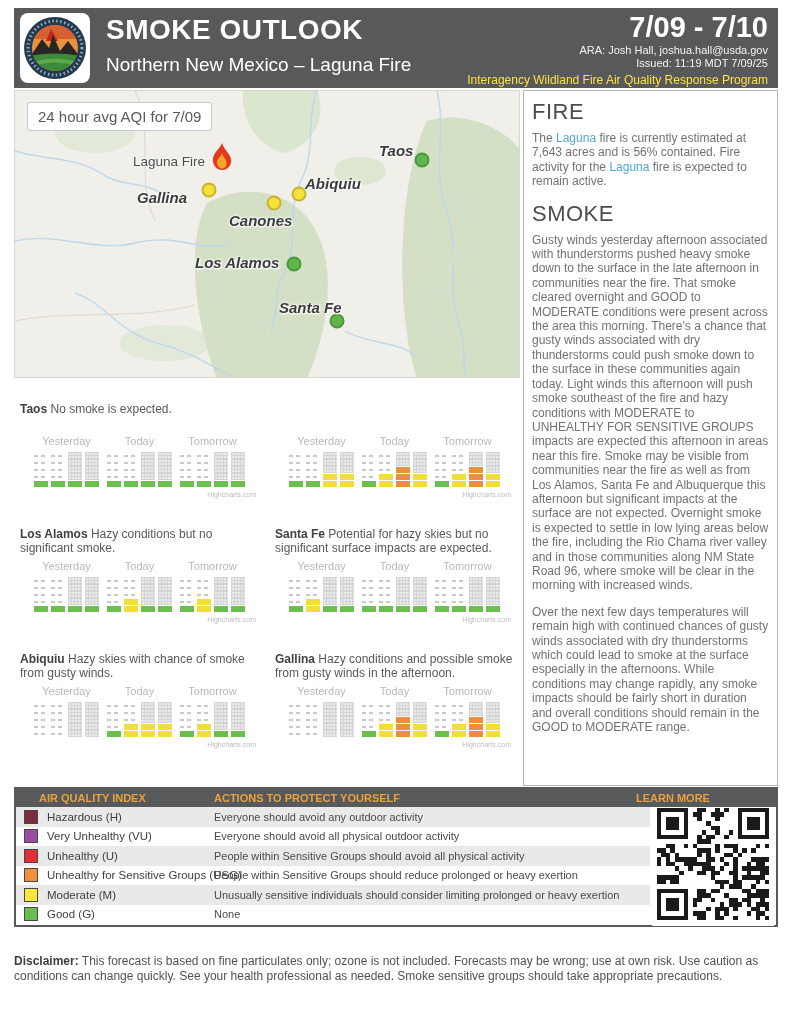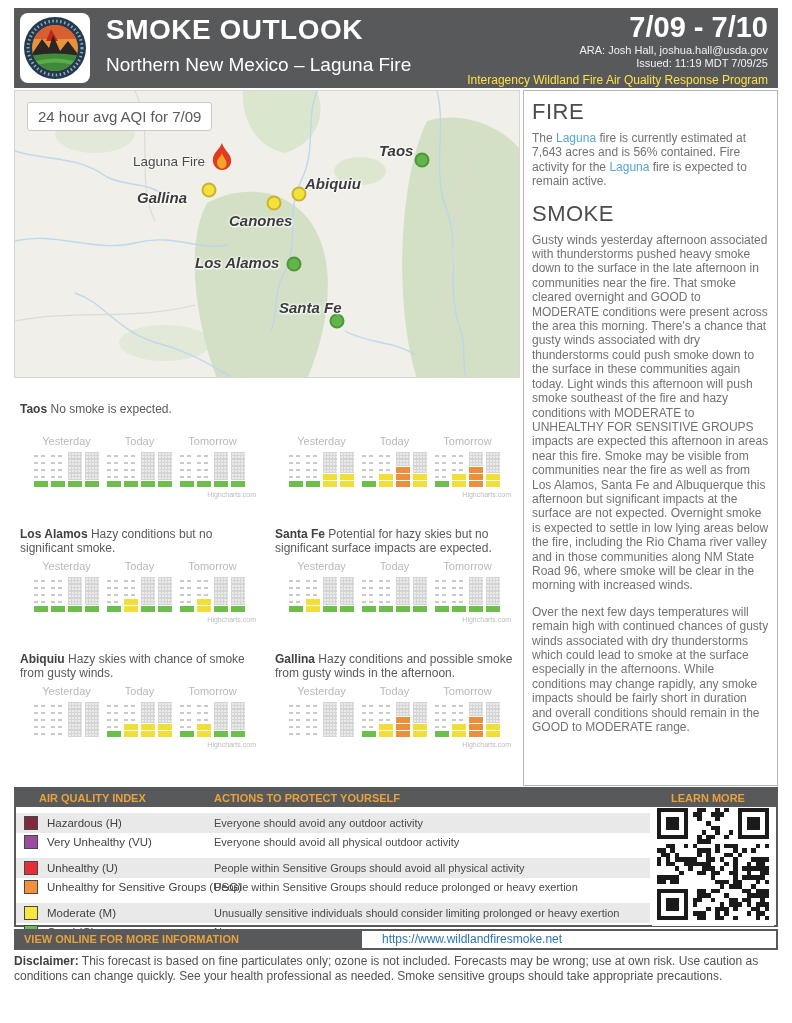--- a/index.html
+++ b/index.html
@@ -51,25 +51,25 @@
       background-image:repeating-linear-gradient(0deg,#d4d4d4 0 1px,transparent 1px 3px),
                        repeating-linear-gradient(90deg,#d4d4d4 0 1px,transparent 1px 3px);}
   .cell-color{border-top:1px solid #fff;}
   .watermark{position:absolute;right:6px;top:89px;font-size:7px;color:#bcbcbc;}
   
   .legend{position:absolute;left:14px;top:787px;width:764px;height:140px;border:2px solid #58595b;
       box-sizing:border-box;background:#fff;}
   .legend-header{height:18px;background:#58595b;color:#e9a23c;font-size:11px;font-weight:700;position:relative;}
   .legend-header .c1{position:absolute;left:8px;top:3px;margin-left:15px;}
   .legend-header .c2{position:absolute;left:198px;top:3px;}
-  .legend-header .c3{position:absolute;right:12px;top:3px;width:112px;text-align:center;}
+  .legend-header .c3{position:absolute;right:28px;top:3px;width:112px;}
   .legend-rows{position:absolute;left:0;top:18px;width:634px;}
   .legend-row{position:relative;height:19.5px;display:flex;align-items:center;padding-left:8px;box-sizing:border-box;
       font-size:11.5px;color:#414042;}
-  .legend-row.alt{background:#e9e9e9;margin-top:6px;}
+  .legend-row.alt{background:#e9e9e9;}
   .swatch{width:14px;height:14px;margin-right:9px;border:1px solid #47474d;box-sizing:border-box;flex:0 0 auto;}
   .legend-action{position:absolute;left:198px;top:50%;transform:translateY(-50%);font-size:11px;color:#4a4a4c;white-space:nowrap;}
   .qr-panel{position:absolute;right:2px;top:19px;width:122px;height:118px;background:#fff;text-align:center;}
   
   .view-bar{position:absolute;left:14px;top:929px;width:764px;height:21px;border:2px solid #58595b;box-sizing:border-box;background:#fff;}
   .view-left{position:absolute;left:0;top:0;width:346px;height:100%;background:#58595b;color:#e9a23c;
       font-size:11px;font-weight:700;line-height:17px;padding-left:8px;box-sizing:border-box;}
   .view-url{position:absolute;left:366px;top:0;line-height:17px;font-size:12px;color:#2e74b5;}
   .disclaimer{position:absolute;left:14px;top:954px;width:764px;font-size:12px;line-height:15px;color:#515255;}
   .disclaimer b{color:#3d3e40;}
@@ -1009,22 +1009,18 @@
           <rect x="18" y="0" width="7" height="7" fill="#1a1a1a"></rect>
           <rect x="19" y="1" width="5" height="5" fill="#fff"></rect>
           <rect x="20" y="2" width="3" height="3" fill="#1a1a1a"></rect>
           <rect x="0" y="18" width="7" height="7" fill="#1a1a1a"></rect>
           <rect x="1" y="19" width="5" height="5" fill="#fff"></rect>
           <rect x="2" y="20" width="3" height="3" fill="#1a1a1a"></rect>
         </svg>
     </div>
   </div>
 
-  <div class="view-bar">
-    <div class="view-left">VIEW ONLINE FOR MORE INFORMATION</div>
-    <div class="view-url">https://www.wildlandfiresmoke.net</div>
-  </div>
 
   <div class="disclaimer">
     <b>Disclaimer:</b><span> This forecast is based on fine particulates only; ozone is not included. Forecasts may be wrong; use at own risk. Use caution as conditions can change quickly. See your health professional as needed. Smoke sensitive groups should take appropriate precautions.</span>
   </div>
 
 </div>
 
 </body></html>

